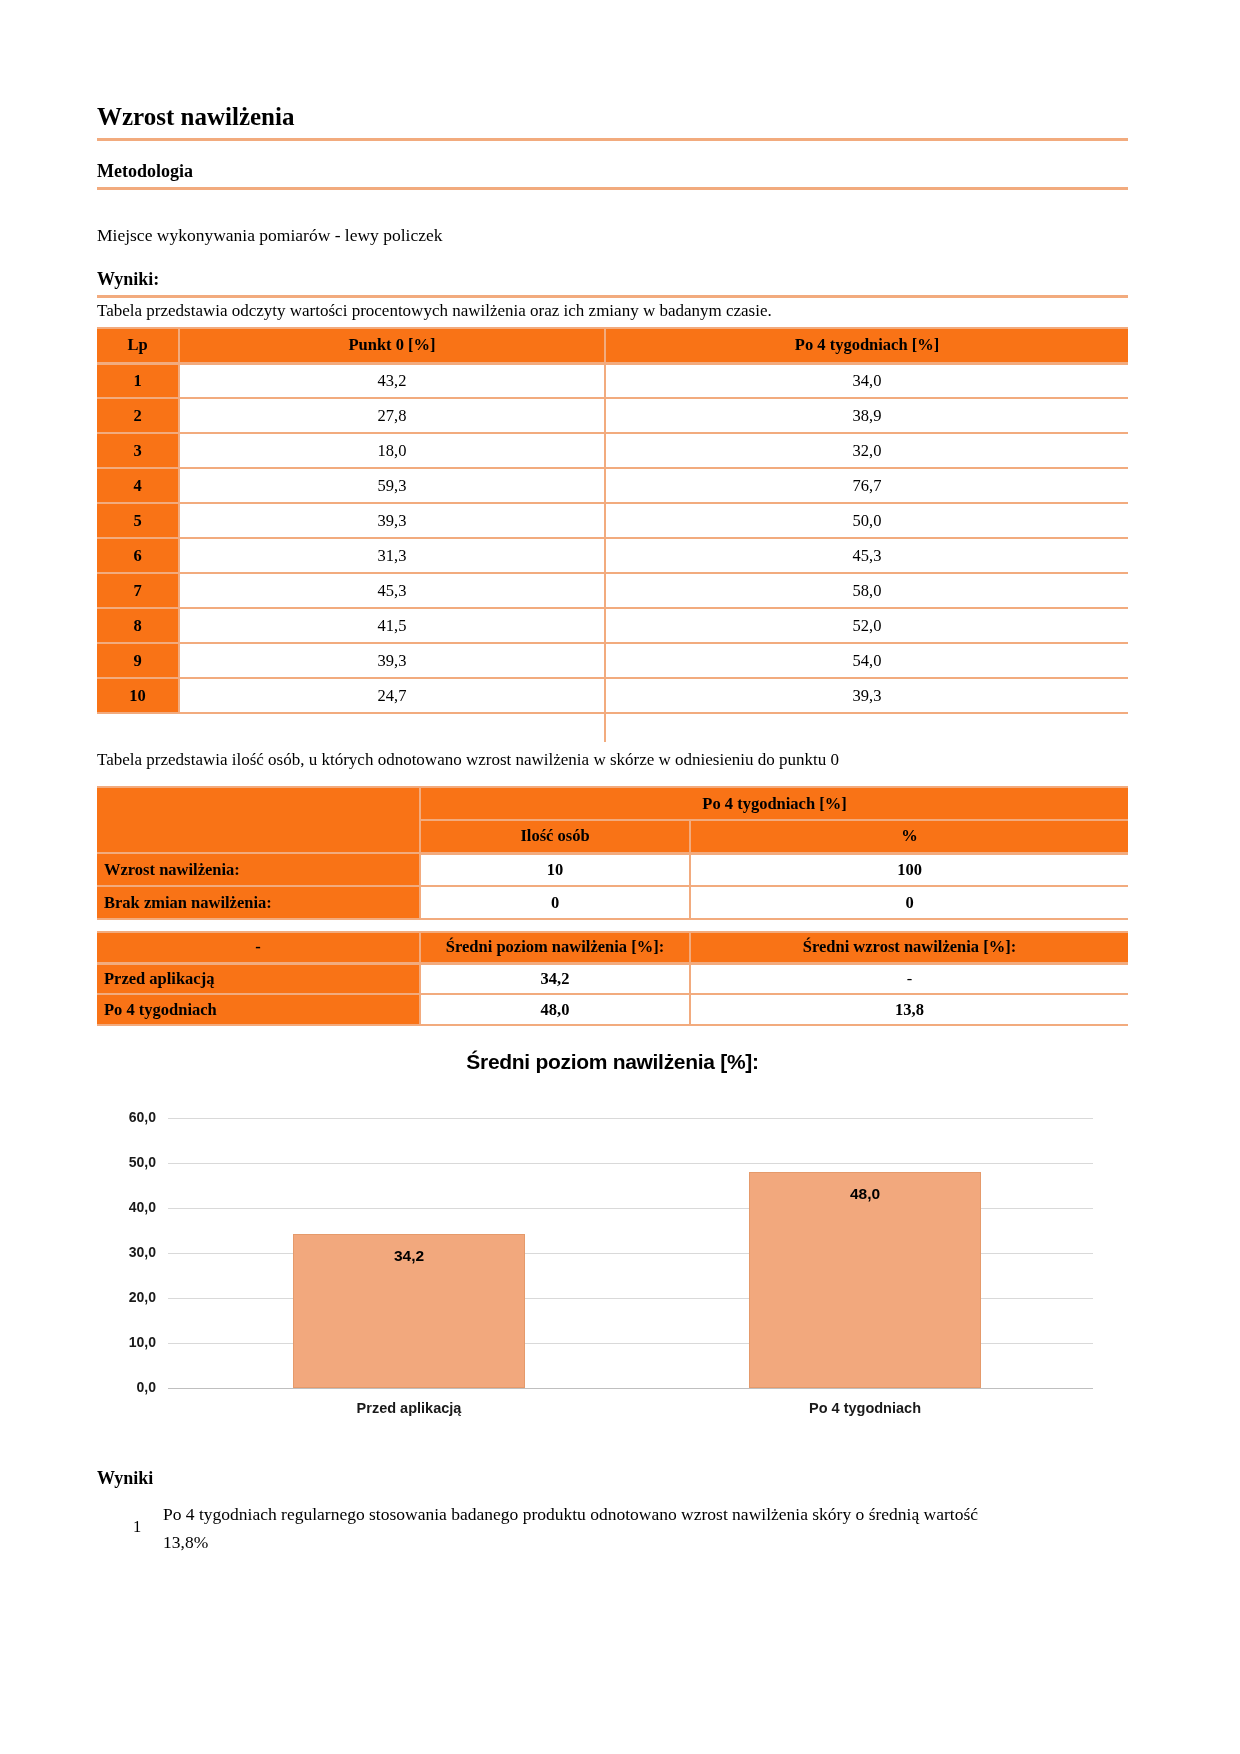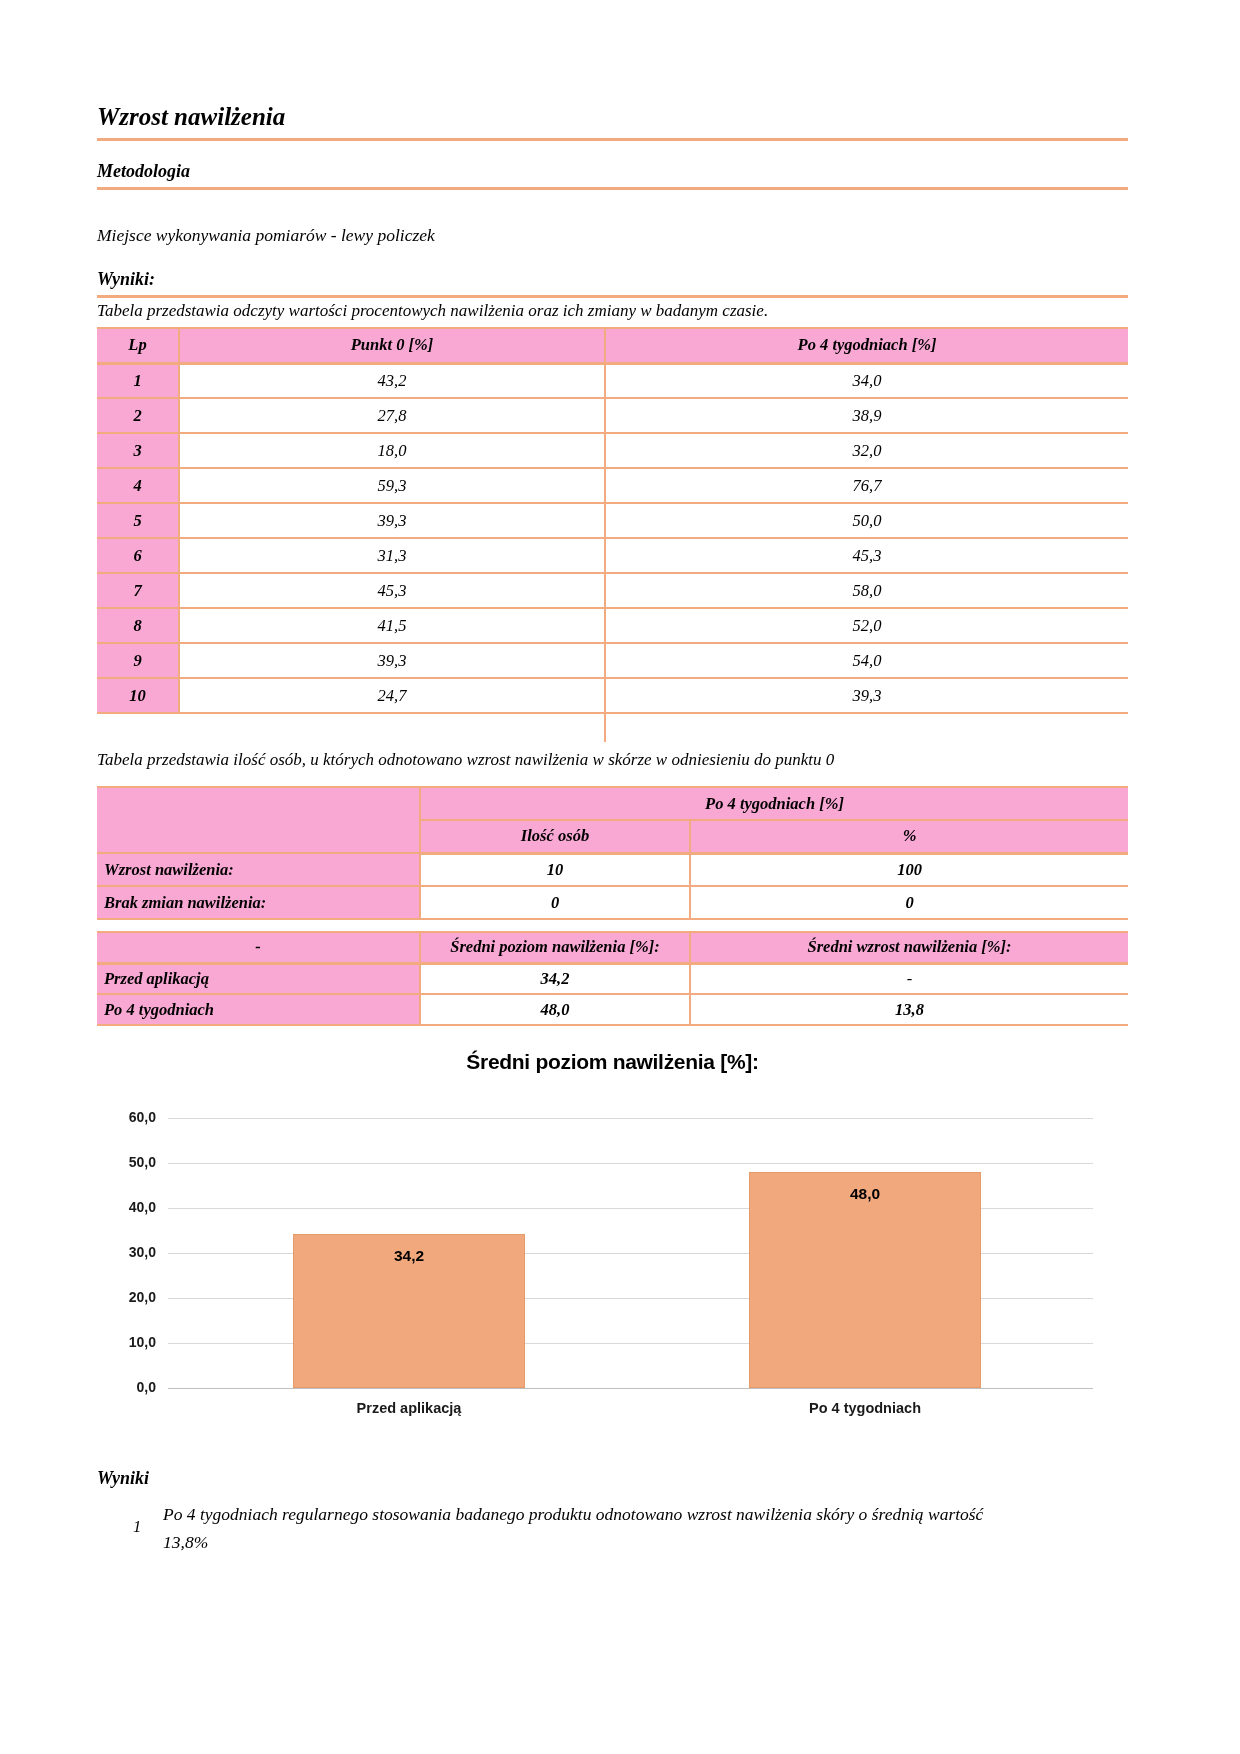--- a/index.html
+++ b/index.html
@@ -1,36 +1,36 @@
 <!DOCTYPE html>
 <html lang="pl"><head>
 <meta charset="utf-8">
 <style>
   * { margin:0; padding:0; box-sizing:border-box; }
   html,body { background:#ffffff; }
   .page {
     position:relative; width:1240px; height:1754px; background:#fff;
     font-family:"Liberation Serif", serif; color:#000; overflow:hidden;
   }
-  .abs { position:absolute;font-style:italic; }
+  .abs { position:absolute; }
   .content { left:97px; width:1031px; }
 
   .doc-title { font-size:25px; font-weight:bold; }
   .rule { background:#F2AB7E; }
   .h2 { font-size:18px; font-weight:bold; }
   .body-line { font-size:17.5px; }
   .caption { font-size:17px; }
 
   table { border-collapse:collapse; table-layout:fixed; width:1031px;
           font-size:16.5px; color:#000; }
   td, th { border:2px solid #F2AB7E; padding:0 6px; height:35px;
            text-align:center; vertical-align:middle; font-weight:normal; }
   td:first-child, th:first-child { border-left:none; }
   td:last-child, th:last-child { border-right:none; }
-  .shade { background:#f9a8d4; }
+  .shade { background:#f97316; }
   .bold { font-weight:bold; }
   .left { text-align:left; padding-left:7px;margin-left:31px; }
   tr.hdr td, tr.hdr th { border-bottom-width:3px; }
   .t23 td, .t23 th { height:33px; }
   .t3 td, .t3 th { height:31px; }
 
   
   .chart { position:absolute; left:97px; top:1040px; width:1031px; height:430px;
            font-family:"Liberation Sans", sans-serif; }
   .chart-title { position:absolute; top:10px; left:0; width:100%;

